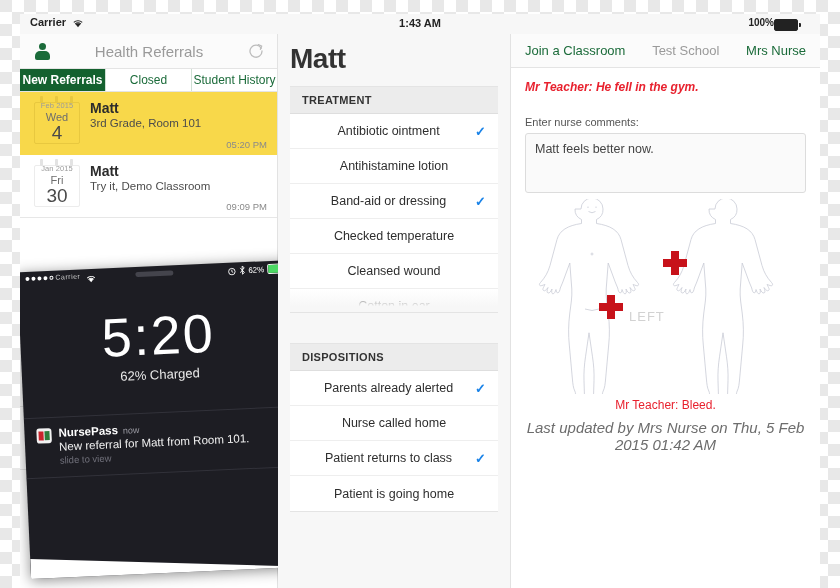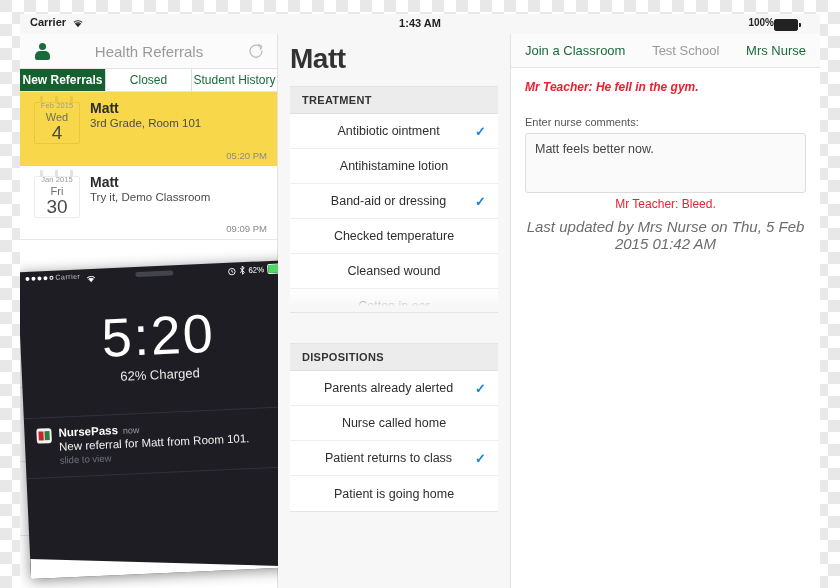--- a/index.html
+++ b/index.html
@@ -31,21 +31,21 @@
   .person-icon{width:17px;height:17px;margin-left:14px;position:relative;}
   .person-icon .head{position:absolute;left:5px;top:0;width:7px;height:7px;border-radius:50%;background:#1b6b3a;}
   .person-icon .body{position:absolute;left:1px;top:8px;width:15px;height:9px;border-radius:5px 5px 2px 2px;background:#1b6b3a;}
   .refresh-icon{width:18px;height:18px;margin-right:12px;color:#bdbdbd;}
   
   .tabs{height:22px;display:flex;background:#fff;border-bottom:1px solid #e4e4e4;}
   .tab{flex:1;display:flex;align-items:center;justify-content:center;font-size:12px;color:#1b6b3a;border-right:1px solid #cfe0d4;}
   .tab:last-child{border-right:none;}
   .tab.active{background:#14612f;color:#fff;font-weight:600;}
   
-  .ref-row{height:74px;border-bottom:1px solid #e7e7e7;position:relative;background:#fff;padding-left:14px;box-sizing:border-box;}
+  .ref-row{height:63px;border-bottom:1px solid #e7e7e7;position:relative;background:#fff;padding-left:14px;box-sizing:border-box;}
   .ref-row.sel{background:#f8d84a;border-bottom:none;}
   .cal{position:absolute;left:14px;top:8px;width:46px;height:43px;text-align:center;}
   .cal .mon{font-size:7.5px;color:#9b9b9b;letter-spacing:.1px;line-height:11px;}
   .cal .dow{font-size:11px;color:#6d6d6d;line-height:12px;}
   .cal .day{font-size:19px;color:#4a4a4a;line-height:19px;}
   .cal .rings{position:absolute;left:4px;top:-4px;width:38px;height:7px;}
   .cal .rings b{position:absolute;top:0;width:3px;height:7px;background:#e3e3e3;border-radius:1px;}
   .cal .frame{position:absolute;left:0;top:2px;width:44px;height:40px;border:1px solid #ececec;border-radius:2px;}
   .sel .cal .frame{border-color:#e8c83f;}
   .sel .cal .rings b{background:#e8c83f;}
@@ -312,19 +312,81 @@
         <span class="r-link">Join a Classroom</span>
         <span class="r-center">Test School</span>
         <span class="r-link">Mrs Nurse</span>
       </div>
 
       <div class="teacher-note">Mr Teacher: He fell in the gym.</div>
 
       <div class="cm-label">Enter nurse comments:</div>
       <div class="cm-box">Matt feels better now.</div>
 
+      <div class="bodywrap">
+        <svg width="310" height="195" viewBox="0 0 310 195" style="position:absolute;left:8px;top:0;">
+          <g stroke="#c9ccd6" stroke-width="0.8" fill="#fff">
+
+            <path d="M62 10 a11 11 0 0 1 22 0 a11 11 0 0 1 -6.5 10.5 l0 4
+                     c14 2 22 7 24.5 16 l7 26 c2 7 5 12 9.5 17
+                     c2 2 1 4 -1.5 3 l-3 -1 c1.5 3 3 5 1.5 6 c-1.5 1 -3 -1 -4.5 -3
+                     c1 3 1.5 5 0 5.5 c-1.5 .5 -3 -2 -4 -4
+                     c.5 2.5 .5 4.5 -.8 4.8 c-1.4 .3 -2.4 -2 -3.2 -4.3
+                     c-.2 2.2 -.7 3.6 -2 3.3 c-1.3 -.3 -1.8 -2.5 -2.3 -4.8
+                     l-2.5 -6 l-7 -19 l-2 26 c-.5 8 1 16 2 24
+                     c1.5 12 1.5 22 .5 32 l-3 33 c-.5 6 -1 10 -2.5 13
+                     c-1 2 -1 4 .5 5 l2 1.4 c1 .8 .6 2 -1 2 l-9 0 c-1.6 0 -2.2 -1 -2.2 -2.6
+                     l.5 -16 c.3 -8 -.3 -16 -1.5 -24 l-3.5 -24 l-3.5 24
+                     c-1.2 8 -1.8 16 -1.5 24 l.5 16 c0 1.6 -.6 2.6 -2.2 2.6
+                     l-9 0 c-1.6 0 -2 -1.2 -1 -2 l2 -1.4 c1.5 -1 1.5 -3 .5 -5
+                     c-1.5 -3 -2 -7 -2.5 -13 l-3 -33 c-1 -10 -1 -20 .5 -32
+                     c1 -8 2.5 -16 2 -24 l-2 -26 l-7 19 l-2.5 6
+                     c-.5 2.3 -1 4.5 -2.3 4.8 c-1.3 .3 -1.8 -1.1 -2 -3.3
+                     c-.8 2.3 -1.8 4.6 -3.2 4.3 c-1.3 -.3 -1.3 -2.3 -.8 -4.8
+                     c-1 2 -2.5 4.5 -4 4 c-1.5 -.5 -1 -2.5 0 -5.5
+                     c-1.5 2 -3 4 -4.5 3 c-1.5 -1 0 -3 1.5 -6 l-3 1
+                     c-2.5 1 -3.5 -1 -1.5 -3 c4.5 -5 7.5 -10 9.5 -17 l7 -26
+                     c2.5 -9 10.5 -14 24.5 -16 l0 -4 a11 11 0 0 1 -6.5 -10.5 Z"></path>
+
+            <path d="M196 10 a11 11 0 0 1 22 0 a11 11 0 0 1 -6.5 10.5 l0 4
+                     c14 2 22 7 24.5 16 l7 26 c2 7 5 12 9.5 17
+                     c2 2 1 4 -1.5 3 l-3 -1 c1.5 3 3 5 1.5 6 c-1.5 1 -3 -1 -4.5 -3
+                     c1 3 1.5 5 0 5.5 c-1.5 .5 -3 -2 -4 -4
+                     c.5 2.5 .5 4.5 -.8 4.8 c-1.4 .3 -2.4 -2 -3.2 -4.3
+                     c-.2 2.2 -.7 3.6 -2 3.3 c-1.3 -.3 -1.8 -2.5 -2.3 -4.8
+                     l-2.5 -6 l-7 -19 l-2 26 c-.5 8 1 16 2 24
+                     c1.5 12 1.5 22 .5 32 l-3 33 c-.5 6 -1 10 -2.5 13
+                     c-1 2 -1 4 .5 5 l2 1.4 c1 .8 .6 2 -1 2 l-9 0 c-1.6 0 -2.2 -1 -2.2 -2.6
+                     l.5 -16 c.3 -8 -.3 -16 -1.5 -24 l-3.5 -24 l-3.5 24
+                     c-1.2 8 -1.8 16 -1.5 24 l.5 16 c0 1.6 -.6 2.6 -2.2 2.6
+                     l-9 0 c-1.6 0 -2 -1.2 -1 -2 l2 -1.4 c1.5 -1 1.5 -3 .5 -5
+                     c-1.5 -3 -2 -7 -2.5 -13 l-3 -33 c-1 -10 -1 -20 .5 -32
+                     c1 -8 2.5 -16 2 -24 l-2 -26 l-7 19 l-2.5 6
+                     c-.5 2.3 -1 4.5 -2.3 4.8 c-1.3 .3 -1.8 -1.1 -2 -3.3
+                     c-.8 2.3 -1.8 4.6 -3.2 4.3 c-1.3 -.3 -1.3 -2.3 -.8 -4.8
+                     c-1 2 -2.5 4.5 -4 4 c-1.5 -.5 -1 -2.5 0 -5.5
+                     c-1.5 2 -3 4 -4.5 3 c-1.5 -1 0 -3 1.5 -6 l-3 1
+                     c-2.5 1 -3.5 -1 -1.5 -3 c4.5 -5 7.5 -10 9.5 -17 l7 -26
+                     c2.5 -9 10.5 -14 24.5 -16 l0 -4 a11 11 0 0 1 -6.5 -10.5 Z"></path>
+
+            <path d="M68 8 a1 1 0 0 0 .1 .1 M69 7.5 l0 1.5 M77 7.5 l0 1.5" stroke="#c9ccd6" fill="none"></path>
+            <path d="M69.5 12.5 q3.5 2.5 7 0" fill="none"></path>
+            <circle cx="73" cy="55" r="1" fill="none"></circle>
+            <path d="M66 110 q7 3 14 0" fill="none"></path>
+          </g>
+        </svg>
+        <span class="left-label">LEFT</span>
+        <span class="cross" style="left:152px;top:52px;">
+            <b></b>
+            <i></i>
+          </span>
+        <span class="cross" style="left:88px;top:96px;">
+            <b></b>
+            <i></i>
+          </span>
+      </div>
 
       <div class="bleed">Mr Teacher: Bleed.</div>
 
       <div class="lastup">Last updated by Mrs Nurse on Thu, 5 Feb 2015 01:42 AM</div>
     </div>
   </div>
 </div>
 
 </body></html>

